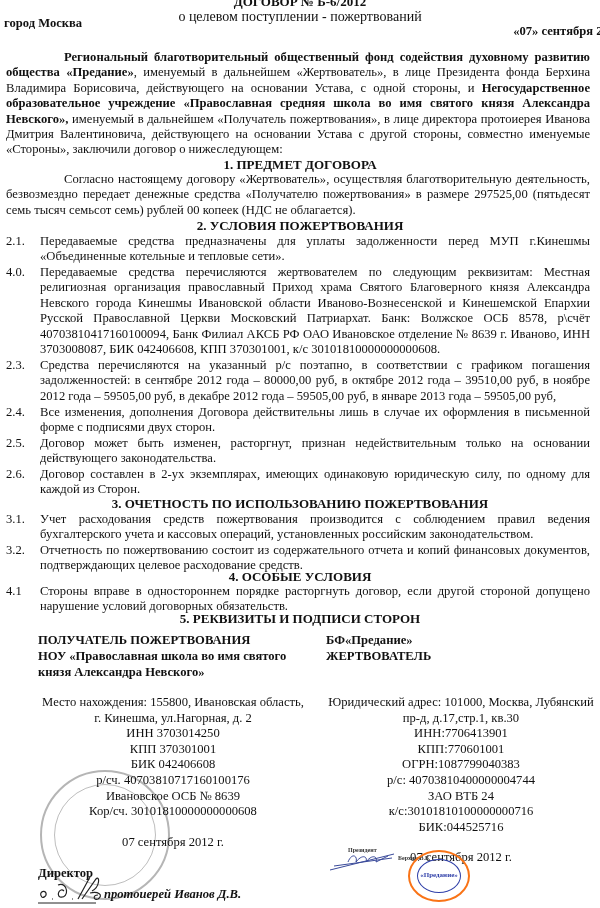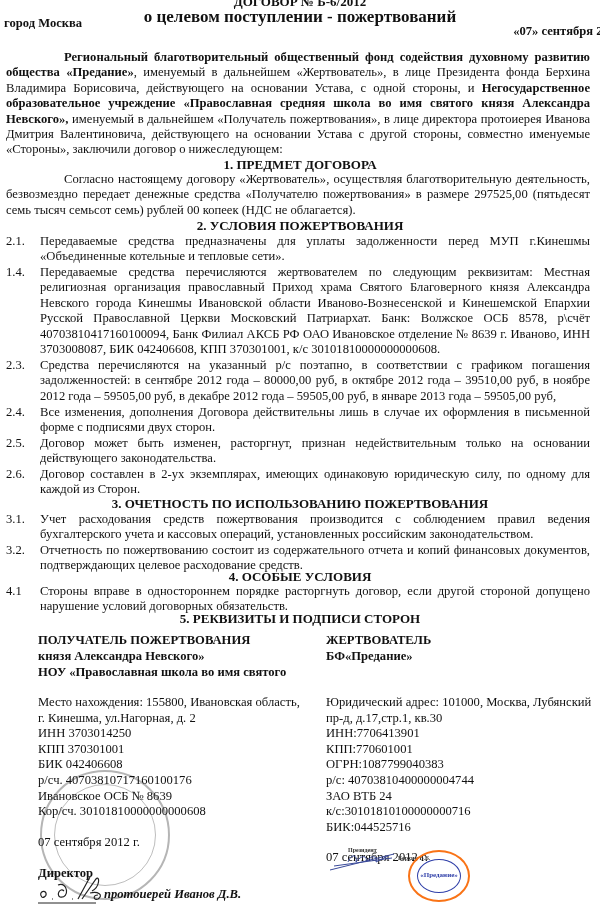--- a/index.html
+++ b/index.html
@@ -2,33 +2,33 @@
 <html><head>
 <meta charset="utf-8">
 <style>
   html, body { margin: 0; padding: 0; background: #ffffff; }
   body {
     width: 600px; height: 908px; overflow: hidden; position: relative;
     font-family: "Liberation Serif", serif; color: #111; font-size: 12.6px; line-height: 15.4px;
   }
   .page { position: absolute; left: 0; top: 0; width: 600px; height: 908px; padding-left: 36px; }
   .title { position: absolute; left: 0; width: 600px; text-align: center; font-weight: bold; top: -6px; font-size: 13px; }
-  .subtitle { position: absolute; left: 0; width: 600px; text-align: center; font-weight: bold; top: 9px; font-size: 17px; }
+  .subtitle { position: absolute; left: 0; width: 600px; text-align: center; font-weight: normal; top: 9px; font-size: 14px; }
   .city { position: absolute; left: 4px; top: 16px; font-weight: bold; }
   .date { position: absolute; right: 4px; top: 24px; font-weight: bold; }
   .preamble { position: absolute; left: 6px; width: 584px; top: 50px; text-align: justify; text-indent: 58px; }
   .b { font-weight: bold; }
   .sec-head { position: absolute; left: 0; width: 600px; text-align: center; font-weight: bold; font-size: 13px; }
   .para { position: absolute; left: 6px; width: 584px; text-align: justify; }
   .item { position: absolute; left: 6px; width: 584px; }
   .item .num { position: absolute; left: 0; top: 0; }
   .item .txt { margin-left: 34px; text-align: justify; }
   .col { position: absolute; }
   .col .hd { font-weight: bold; line-height: 16px; }
-  .col .ln { line-height: 15.6px; }
+  .col .ln { line-height: 15.6px; text-align: center; }
   .stamp-left {
     position: absolute; left: 40px; top: 770px; width: 130px; height: 130px; border-radius: 50%;
     border: 2px solid rgba(90,90,90,0.45); box-sizing: border-box;
   }
   .stamp-left::after {
     content: ""; position: absolute; left: 12px; top: 12px; right: 12px; bottom: 12px; border-radius: 50%;
     border: 1.5px solid rgba(90,90,90,0.4);
   }
   .stamp-right {
     position: absolute; left: 408px; top: 850px; width: 62px; height: 52px; border-radius: 50%;
@@ -55,21 +55,21 @@
 
   <div class="sec-head" style="top:157px;">1.   ПРЕДМЕТ ДОГОВОРА</div>
   <div class="para" style="top:172px; text-indent:58px;">Согласно настоящему договору «Жертвователь», осуществляя благотворительную деятельность, безвозмездно передает денежные средства «Получателю пожертвования» в размере 297525,00 (пятьдесят семь тысяч семьсот семь) рублей 00 копеек (НДС не облагается).</div>
 
   <div class="sec-head" style="top:218px;">2.   УСЛОВИЯ ПОЖЕРТВОВАНИЯ</div>
   <div class="item" style="top:234px;">
     <span class="num">2.1.</span>
     <div class="txt">Передаваемые средства предназначены для уплаты задолженности перед МУП г.Кинешмы «Объединенные котельные и тепловые сети».</div>
   </div>
   <div class="item" style="top:265px;">
-    <span class="num">1.4.</span>
+    <span class="num">4.0.</span>
     <div class="txt">Передаваемые средства перечисляются жертвователем по следующим реквизитам: Местная религиозная организация православный Приход храма Святого Благоверного князя Александра Невского города Кинешмы Ивановской области Иваново-Вознесенской и Кинешемской Епархии Русской Православной Церкви Московский Патриархат. Банк: Волжское ОСБ 8578, р\счёт 40703810417160100094, Банк Филиал АКСБ РФ ОАО Ивановское отделение № 8639 г. Иваново, ИНН 3703008087, БИК 042406608, КПП 370301001, к/с 30101810000000000608.</div>
   </div>
   <div class="item" style="top:358px;">
     <span class="num">2.3.</span>
     <div class="txt">Средства перечисляются на указанный р/с поэтапно, в соответствии с графиком погашения задолженностей: в сентябре 2012 года – 80000,00 руб, в октябре 2012 года – 39510,00 руб, в ноябре 2012 года – 59505,00 руб, в декабре 2012 года – 59505,00 руб, в январе 2013 года – 59505,00 руб,</div>
   </div>
   <div class="item" style="top:405px;">
     <span class="num">2.4.</span>
     <div class="txt">Все изменения, дополнения Договора действительны лишь в случае их оформления в письменной форме с подписями двух сторон.</div>
   </div>
@@ -97,22 +97,22 @@
     <span class="num">4.1</span>
     <div class="txt">Стороны вправе в одностороннем порядке расторгнуть договор, если другой стороной допущено нарушение условий договорных обязательств.</div>
   </div>
 
   <div class="sec-head" style="top:611px; left:0;">5. РЕКВИЗИТЫ И ПОДПИСИ СТОРОН</div>
 
   <div class="stamp-left"></div>
 
   <div class="col" style="left:38px; top:632px; width:270px;">
     <div class="hd">ПОЛУЧАТЕЛЬ ПОЖЕРТВОВАНИЯ</div>
+    <div class="hd">НОУ «Православная школа во имя святого</div>
     <div class="hd">князя Александра Невского»</div>
-    <div class="hd">НОУ «Православная школа во имя святого</div>
     <div style="height:15px;"></div>
     <div class="ln">Место нахождения: 155800, Ивановская область,</div>
     <div class="ln">г. Кинешма, ул.Нагорная, д. 2</div>
     <div class="ln">ИНН 3703014250</div>
     <div class="ln">КПП 370301001</div>
     <div class="ln">БИК 042406608</div>
     <div class="ln">р/сч. 40703810717160100176</div>
     <div class="ln">Ивановское ОСБ № 8639</div>
     <div class="ln">Кор/сч. 30101810000000000608</div>
     <div style="height:15px;"></div>
@@ -123,22 +123,22 @@
     <div style="position:relative; height:18px;font-style:italic;">
       <svg width="70" height="32" viewBox="0 0 70 32" style="position:absolute; left:0; top:-14px;">
         <path d="M4 24 C0 20 6 16 8 20 C9 24 4 25 4 24 M14 26 L15 26 M20 12 C30 8 32 26 22 24 C18 22 22 14 26 18 M34 26 L35 26 M40 26 L52 4 M44 26 L58 6 C62 2 62 14 54 18 M52 20 C60 18 66 22 60 26 C56 28 54 22 60 22" fill="none" stroke="#222" stroke-width="1.2"></path>
         <line x1="0" y1="30" x2="58" y2="30" stroke="#222" stroke-width="1"></line>
       </svg>
       <span class="b" style="position:absolute; left:66px; top:0;">протоиерей Иванов Д.В.</span>
     </div>
   </div>
 
   <div class="col" style="left:326px; top:632px; width:270px;">
+    <div class="hd">БФ«Предание»</div>
     <div class="hd">ЖЕРТВОВАТЕЛЬ</div>
-    <div class="hd">БФ«Предание»</div>
     <div style="height:31px;"></div>
     <div class="ln">Юридический адрес: 101000, Москва, Лубянский</div>
     <div class="ln">пр-д, д.17,стр.1, кв.30</div>
     <div class="ln">ИНН:7706413901</div>
     <div class="ln">КПП:770601001</div>
     <div class="ln">ОГРН:1087799040383</div>
     <div class="ln">р/с: 40703810400000004744</div>
     <div class="ln">ЗАО ВТБ 24</div>
     <div class="ln">к/с:30101810100000000716</div>
     <div class="ln">БИК:044525716</div>

